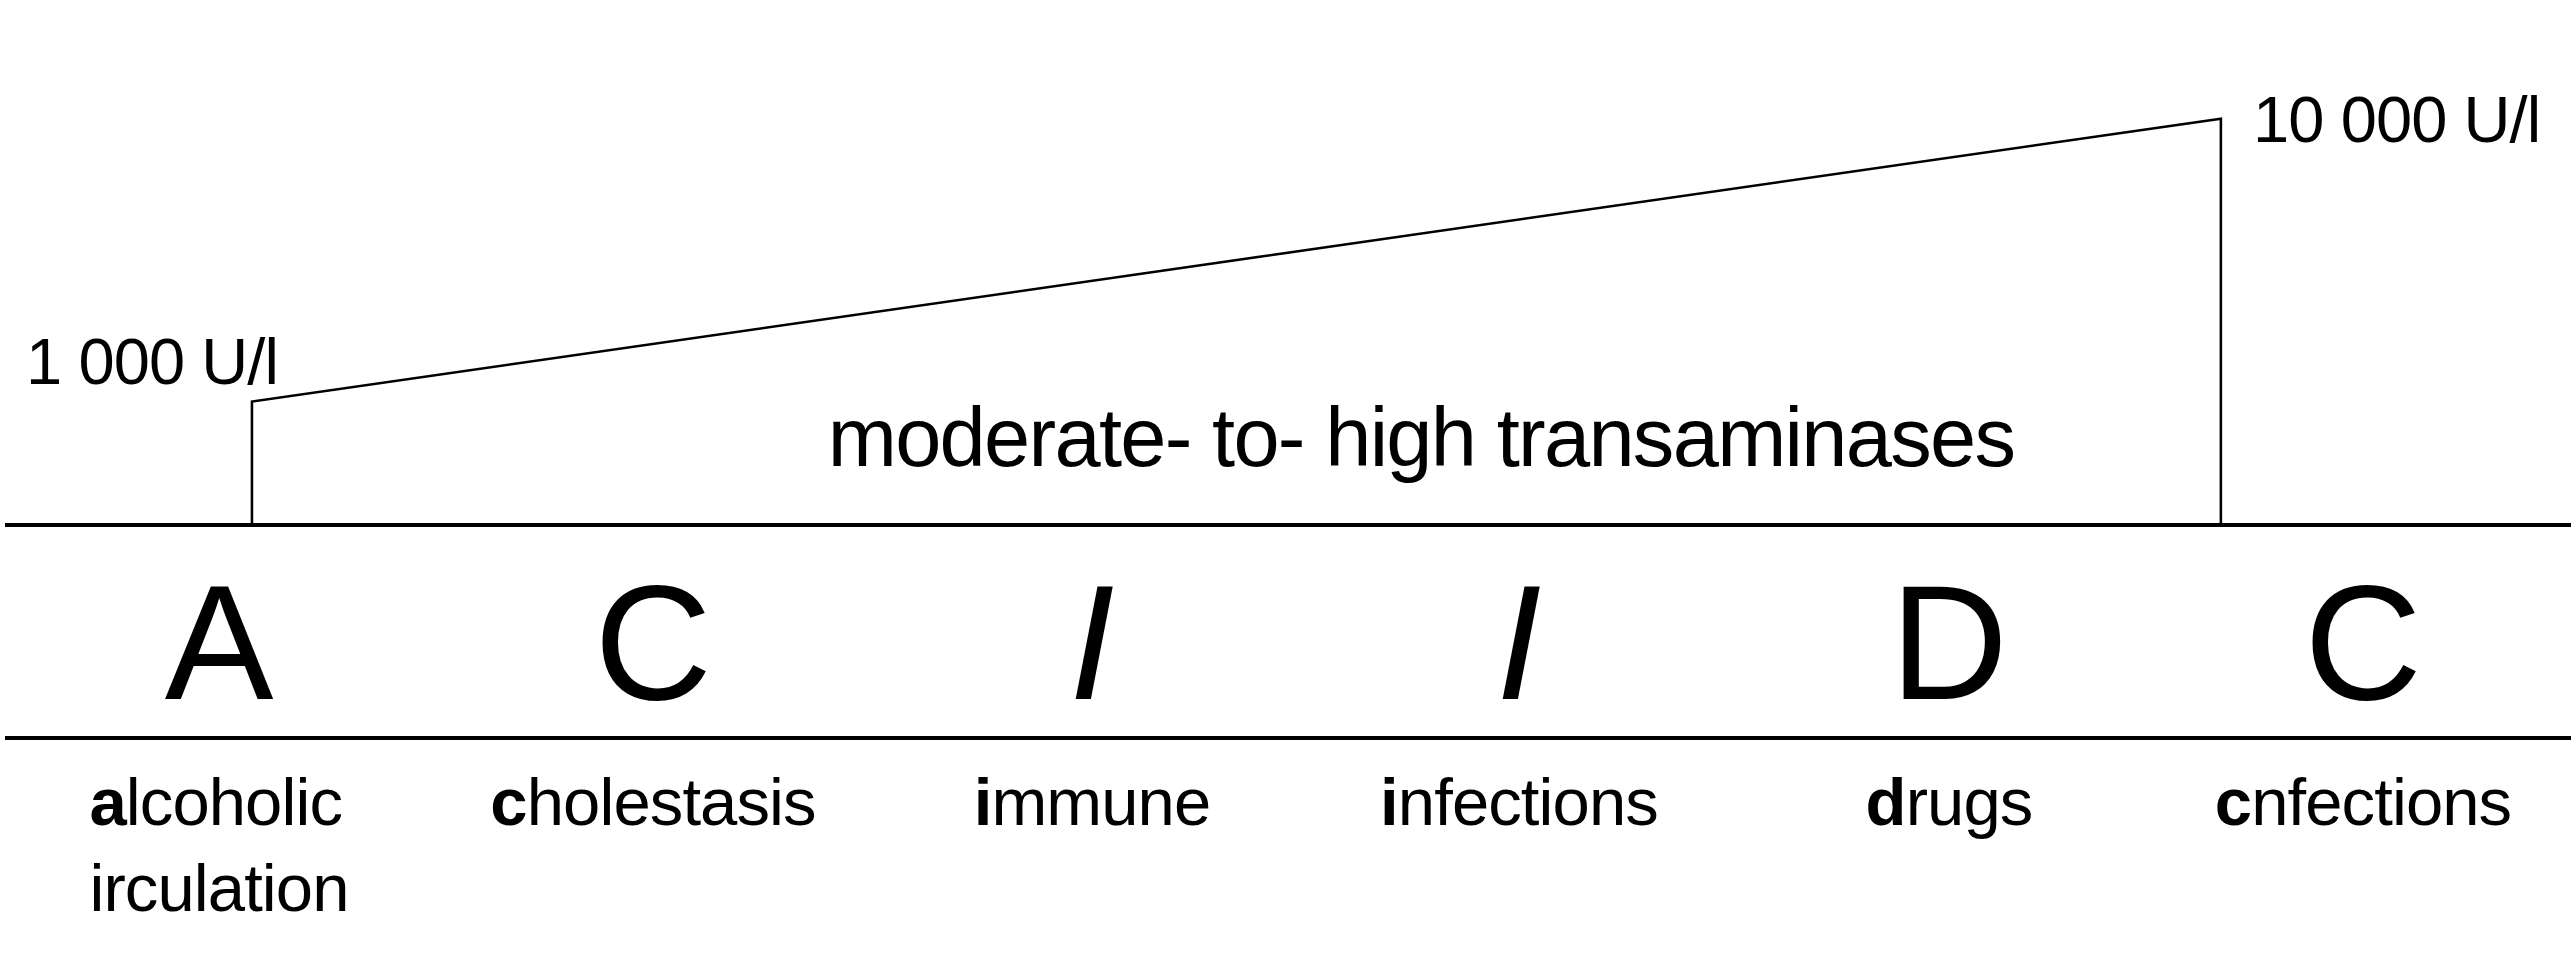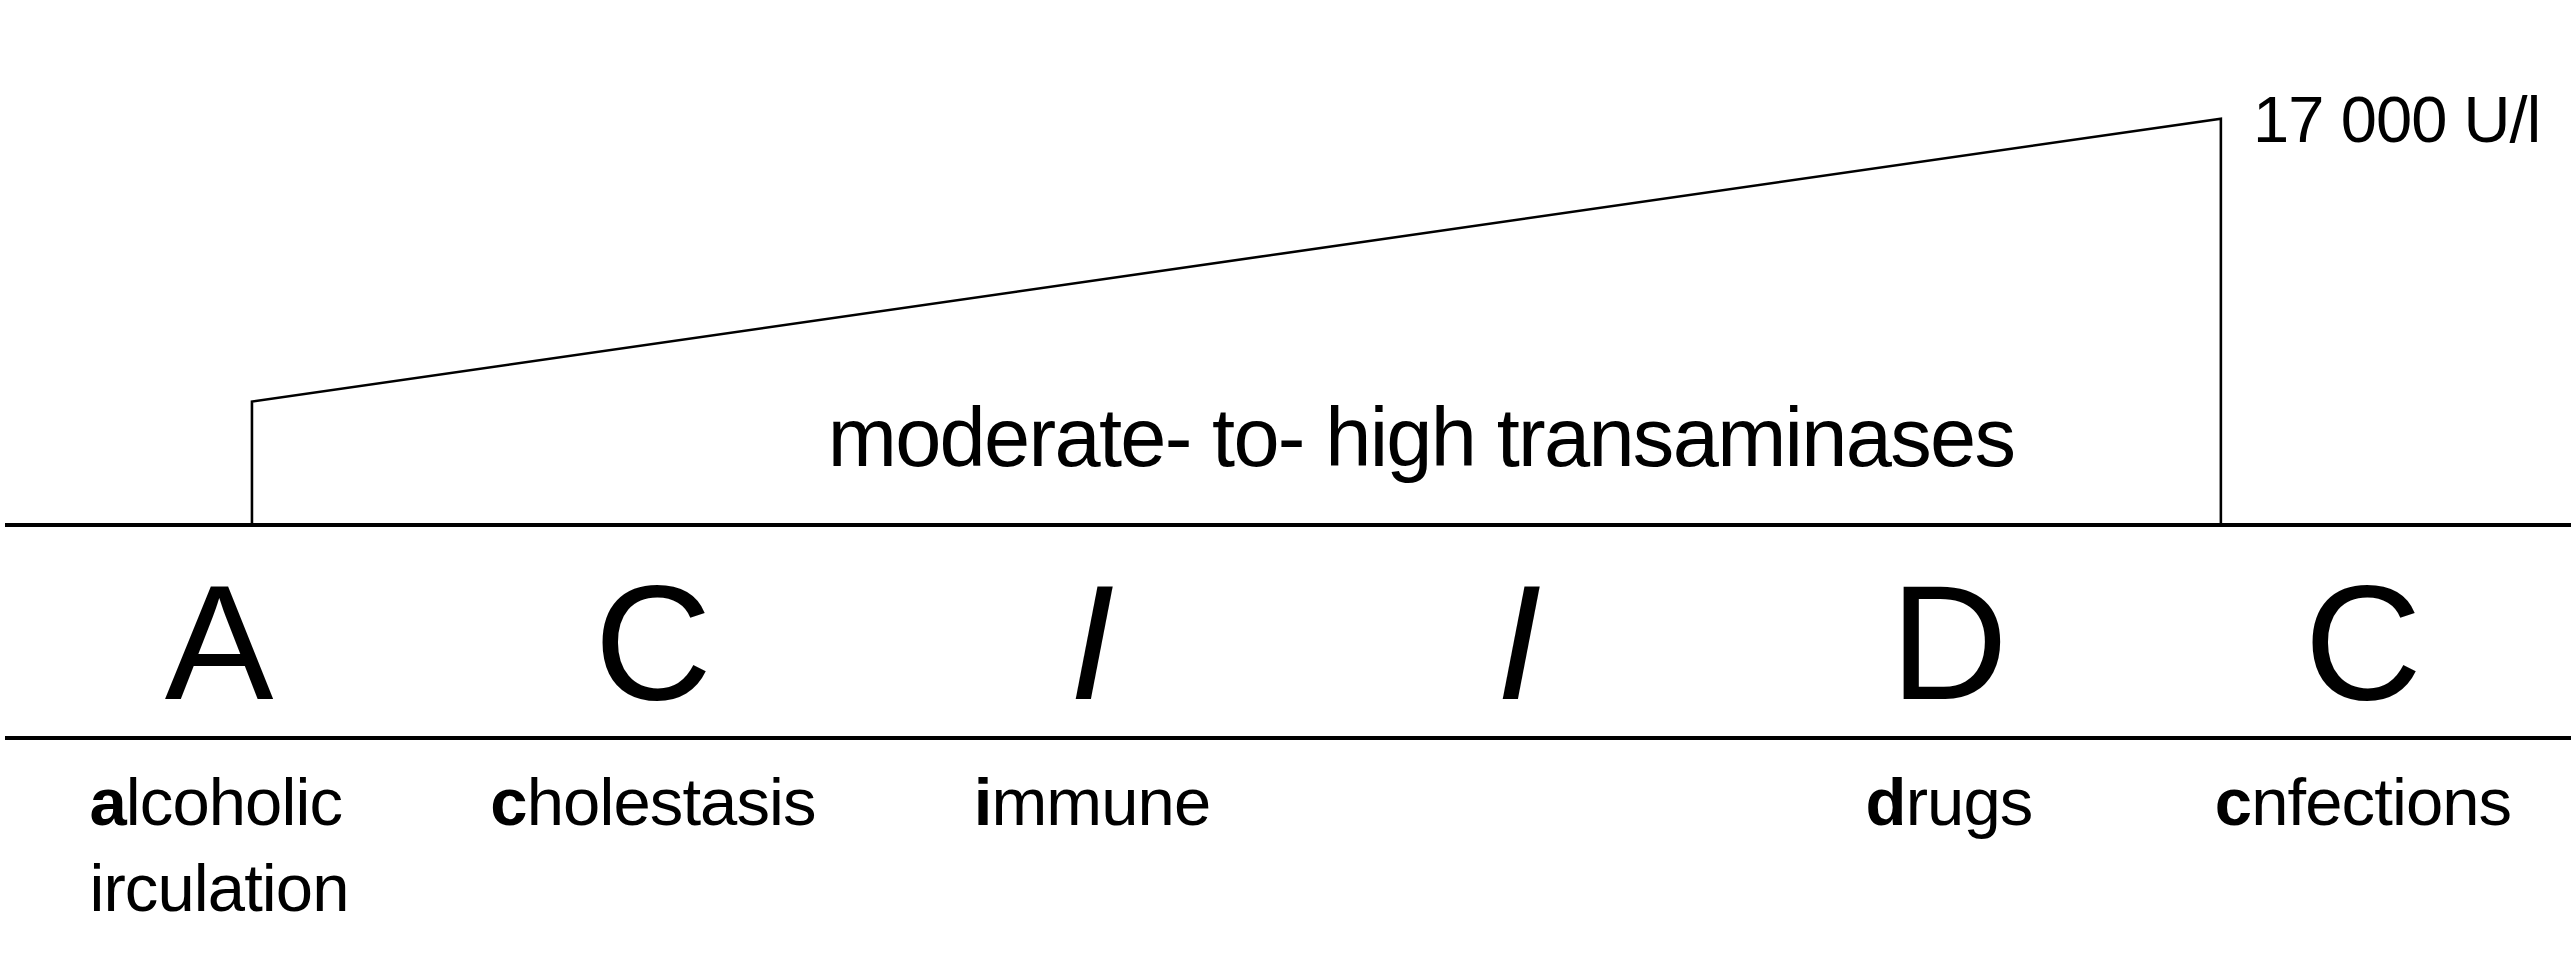--- a/index.html
+++ b/index.html
@@ -42,41 +42,45 @@
 
 <div class="canvas">
 
   <svg class="lines" viewBox="0 0 2996 1134" aria-hidden="true">
     <polyline points="293,610 293,467 2583,138 2583,610" fill="none" stroke="#000000" stroke-width="3"></polyline>
   </svg>
 
   <div class="rule" id="rule-top"></div>
   <div class="rule" id="rule-bottom"></div>
 
-  <div class="value-label" id="right-value">17 000 U/l</div>
+  <div class="value-label" id="left-value">1 000 U/l</div>
+  <div class="value-label" id="right-value">10 000 U/l</div>
 
   <div id="band-label">moderate- to- high transaminases</div>
 
   <div class="letter c1">A</div>
   <div class="letter c2">C</div>
   <div class="letter italic c3">I</div>
   <div class="letter italic c4">I</div>
   <div class="letter c5">D</div>
   <div class="letter c6">C</div>
 
   <div class="lbl c1">
     <div><span class="initial">a</span><span>lcoholic</span></div>
     <div>irculation</div>
   </div>
   <div class="lbl c2">
     <span class="initial">c</span><span>holestasis</span>
   </div>
   <div class="lbl c3">
     <span class="initial">i</span><span>mmune</span>
   </div>
+  <div class="lbl c4">
+    <span class="initial">i</span><span>nfections</span>
+  </div>
   <div class="lbl c5">
     <span class="initial">d</span><span>rugs</span>
   </div>
   <div class="lbl c6">
     <span class="initial">c</span><span>nfections</span>
   </div>
 
 </div>
 
 

